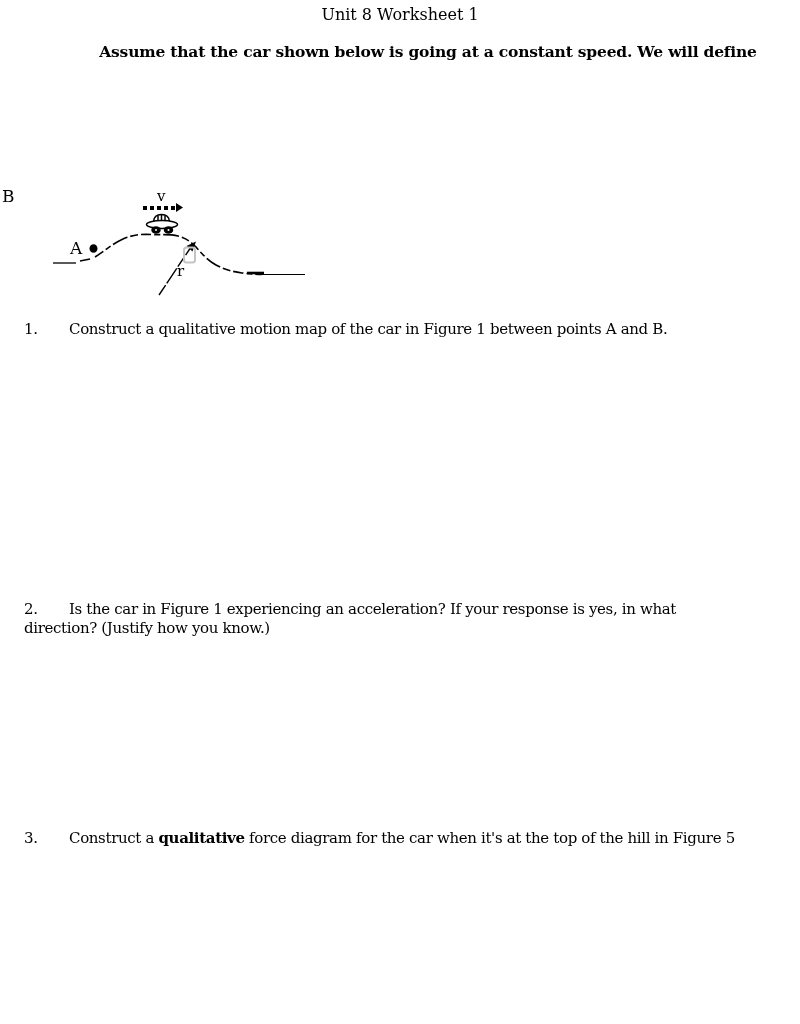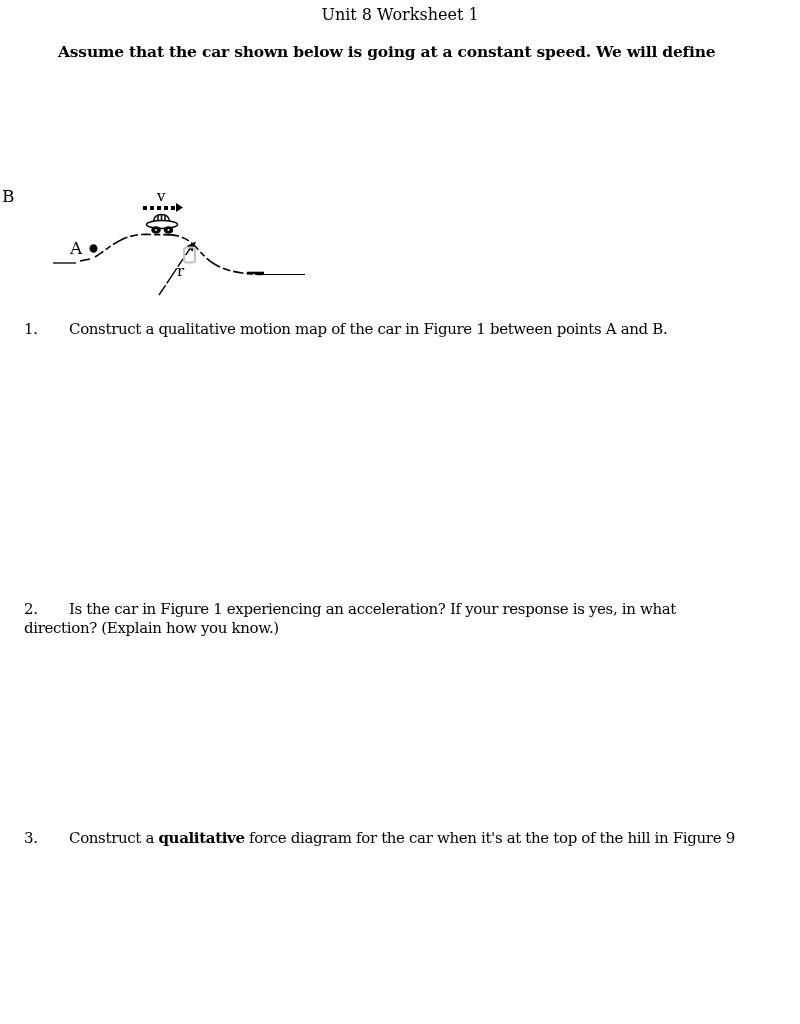--- a/index.html
+++ b/index.html
@@ -27,21 +27,21 @@
   .intro {
     position: absolute;
     top: 42px;
     left: 8px;
     right: 2px;
     font-weight: bold;
     font-size: 15.5px;
     line-height: 19px;
     letter-spacing: -0.2px;
   }
-  .intro .line1 { text-indent: 50px; }
+  .intro .line1 { text-indent: 50px; text-align: center; }
   .figure {
     position: absolute;
     left: 0;
     top: 180px;
     width: 320px;
     height: 125px;
   }
   .figure svg { display: block; }
   .question {
     position: absolute;
@@ -128,20 +128,20 @@
 <div class="question q1">
   <div>
     <span class="qnum">1.</span><span>Construct a qualitative motion map of the car in Figure 1 between points A and B.</span>
   </div>
 </div>
 
 <div class="question q2">
   <div>
     <span class="qnum">2.</span><span>Is the car in Figure 1 experiencing an acceleration? If your response is yes, in what</span>
   </div>
-  <div>direction? (Explain how you know.)</div>
+  <div>direction? (Justify how you know.)</div>
 </div>
 
 <div class="question q3">
   <div>
-    <span class="qnum">3.</span><span>Construct a </span><span class="bold-word">qualitative</span><span> force diagram for the car when it's at the top of the hill in Figure 9</span>
+    <span class="qnum">3.</span><span>Construct a </span><span class="bold-word">qualitative</span><span> force diagram for the car when it's at the top of the hill in Figure 5</span>
   </div>
 </div>
 
 </body></html>

